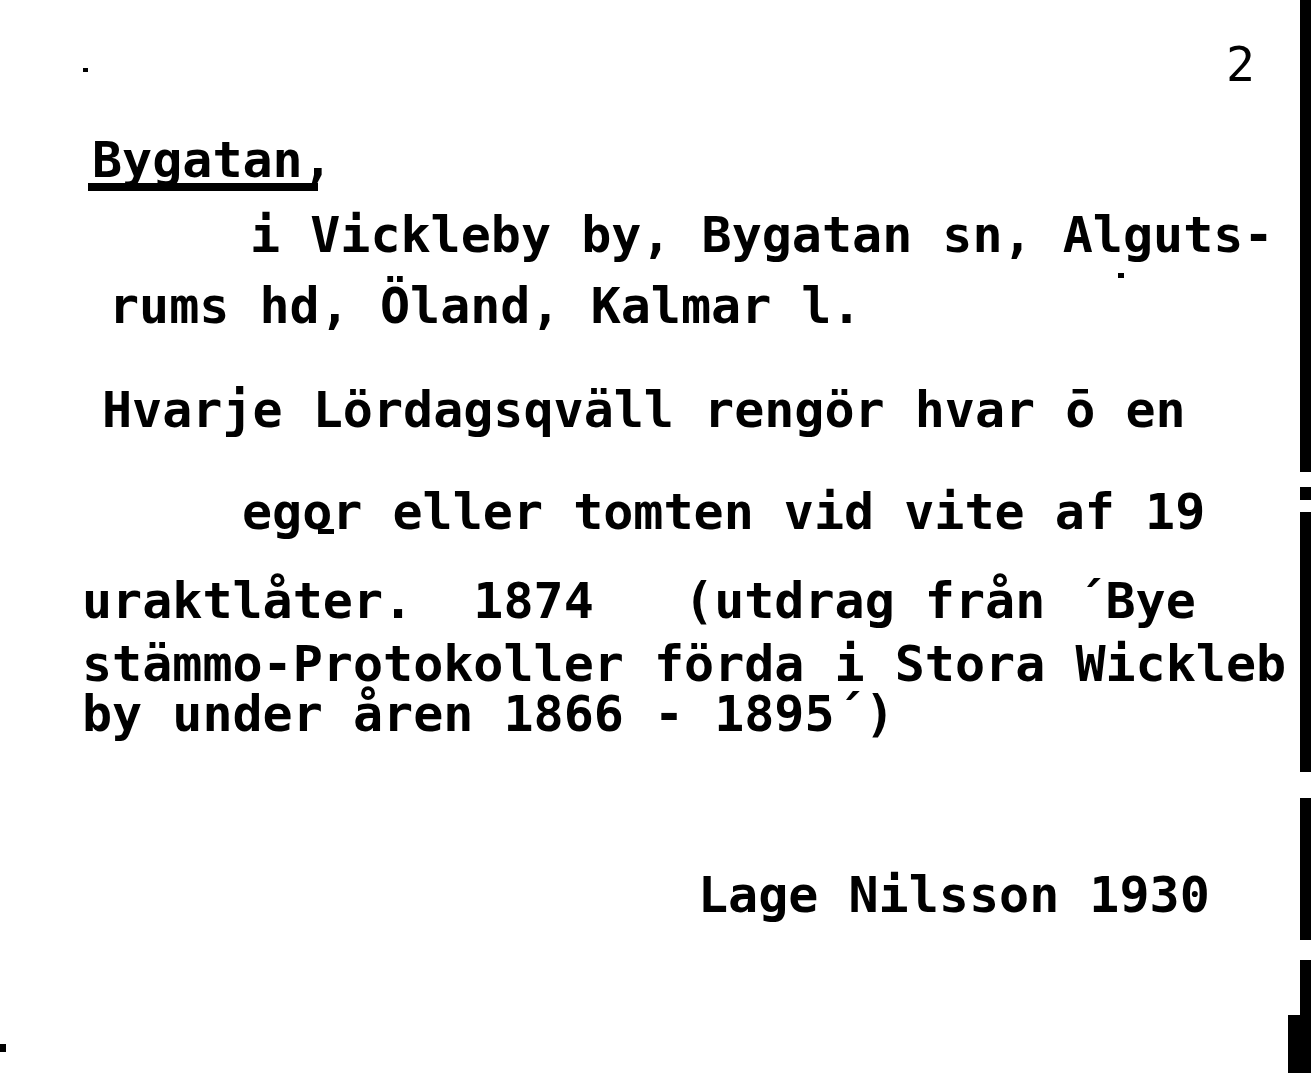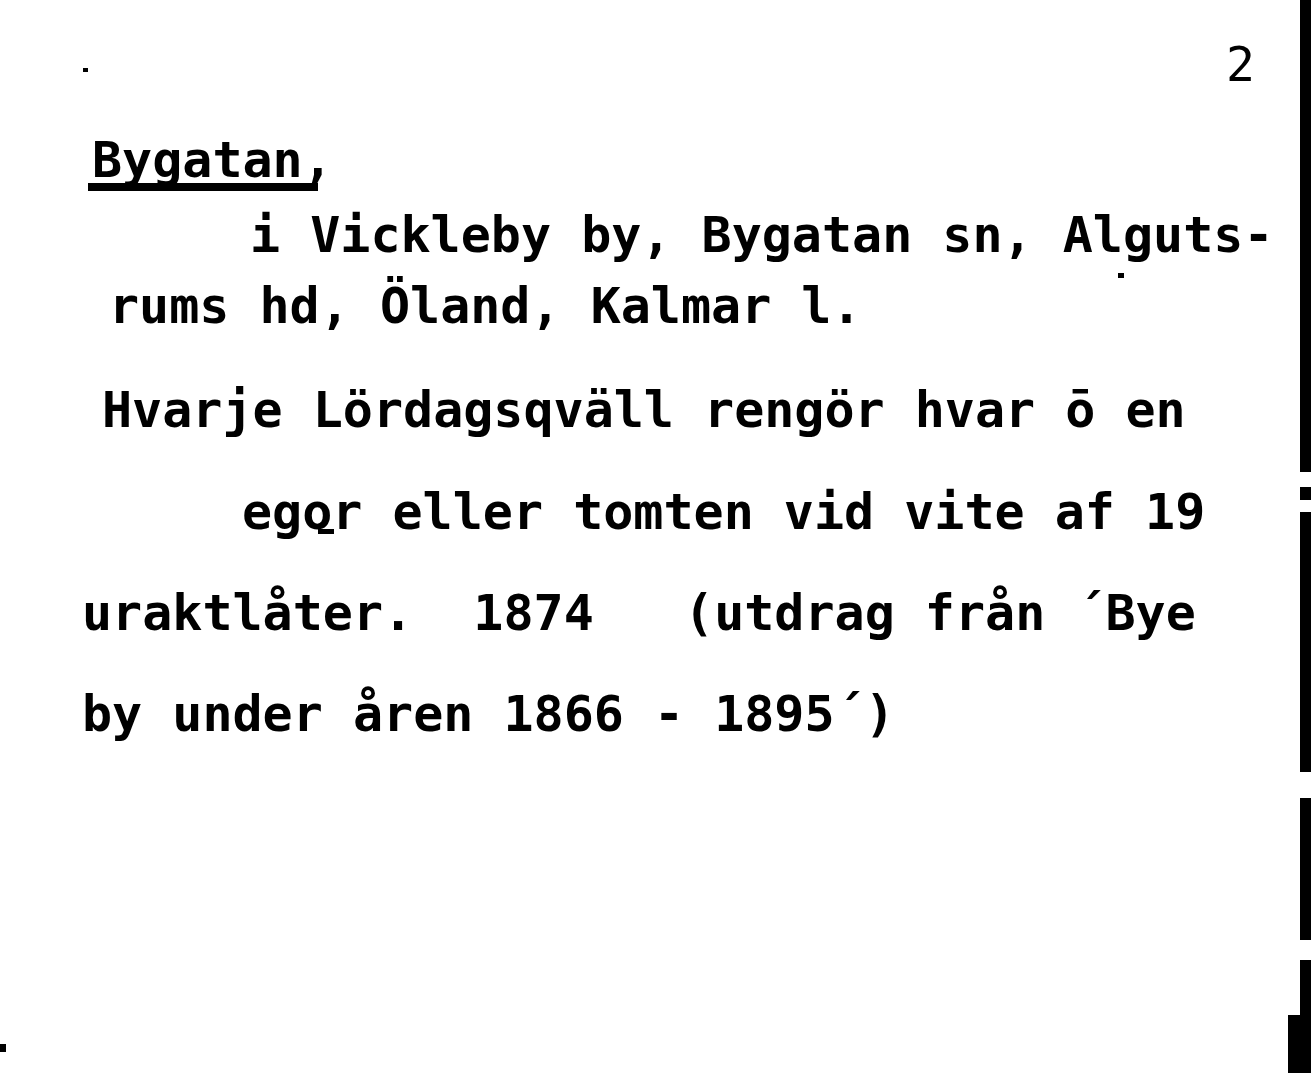--- a/index.html
+++ b/index.html
@@ -91,17 +91,19 @@
   <div class="line pagenum" style="left:1226px; top:39px;">2</div>
 
   <div class="line" style="left:92px; top:135px;"><span>Bygatan</span><span>,</span></div>
   <div class="title-underline"></div>
 
   <div class="line" style="left:250px; top:210px;">i Vickleby by, Bygatan sn, Alguts-</div>
   <div class="line" style="left:78px; top:281px;margin-left:31px;">rums hd, Öland, Kalmar l.</div>
 
   <div class="line" style="left:86px; top:385px;margin-left:16px;">Hvarje Lördagsqväll rengör hvar ō en</div>
   <div class="line" style="left:242px; top:487px;">egor eller tomten vid vite af 19</div>
-  <div class="line" style="left:82px; top:588px;">uraktlåter.  1874   (utdrag från ´Bye</div>
+  <div class="line" style="left:82px; top:576px;">uraktlåter.  1874   (utdrag från ´Bye</div>
+  <div class="line" style="left:82px; top:639px;">stämmo-Protokoller förda i Stora Wickleb</div>
   <div class="line" style="left:82px; top:689px;">by under åren 1866 - 1895´)</div>
 
+  <div class="line" style="left:698px; top:870px;">Lage Nilsson 1930</div>
 
 </div>
 
 </body></html>

